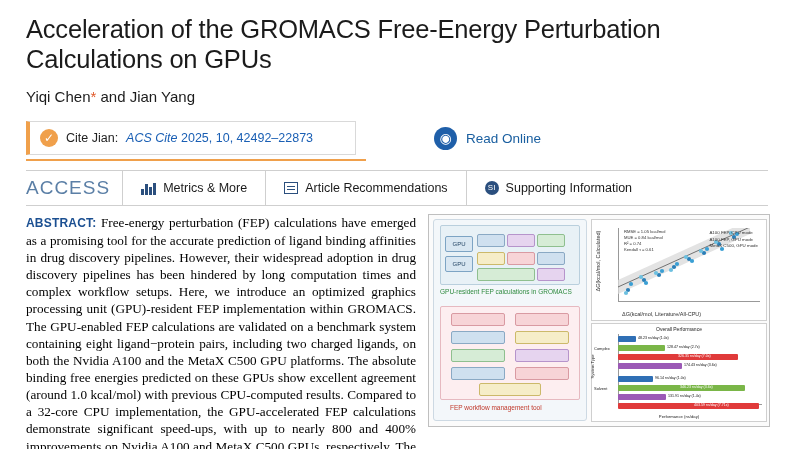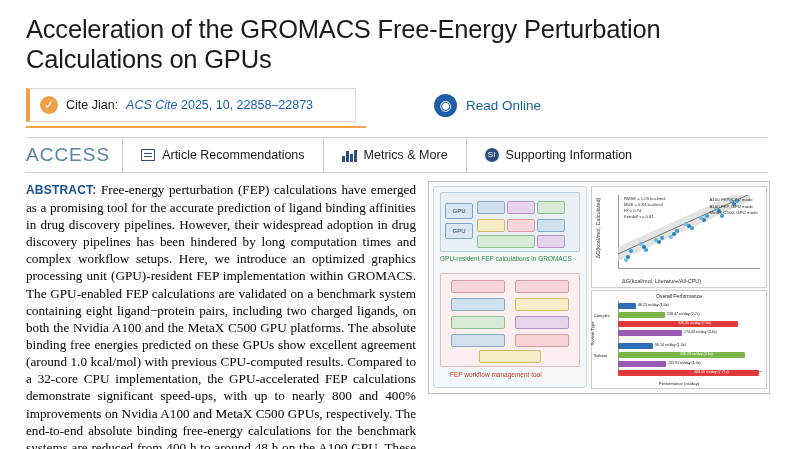--- a/index.html
+++ b/index.html
@@ -397,48 +397,51 @@
     border-left: 1px solid #999;
   }
 </style>
 </head>
 <body>
 
 <div class="page">
 
   <h1 class="title">Acceleration of the GROMACS Free-Energy Perturbation Calculations on GPUs</h1>
 
+  <div class="authors">
+    <span>Yiqi Chen</span><span class="star">*</span><span> and Jian Yang</span>
+  </div>
 
   <div class="citebar">
     <div class="cite-box">
       <span class="check-icon">✓</span>
       <span class="cite-label">Cite Jian:</span>
-      <span class="cite-ref"><span class="journal">ACS Cite</span><span> 2025, 10, 22858–22873</span></span>
+      <span class="cite-ref"><span class="journal">ACS Cite</span><span> 2025, 10, 42492–22873</span></span>
     </div>
     <div class="read-online">
       <span class="globe-icon">◉</span>
       <span class="read-online-label">Read Online</span>
     </div>
   </div>
   <div class="orange-rule"></div>
 
   <div class="accessbar">
     <div class="access-word">ACCESS</div>
-    <div class="nav-item">
-      <span class="nav-icon doc-icon"></span>
-      <span>Article Recommendations</span>
-    </div>
     <div class="nav-item">
       <span class="nav-icon bars-icon">
           <i></i>
           <i></i>
           <i></i>
           <i></i>
         </span>
       <span>Metrics &amp; More</span>
+    </div>
+    <div class="nav-item">
+      <span class="nav-icon doc-icon"></span>
+      <span>Article Recommendations</span>
     </div>
     <div class="nav-item">
       <span class="si-icon">SI</span>
       <span>Supporting Information</span>
     </div>
   </div>
 
   <div class="content">
 
     <div class="abstract">

